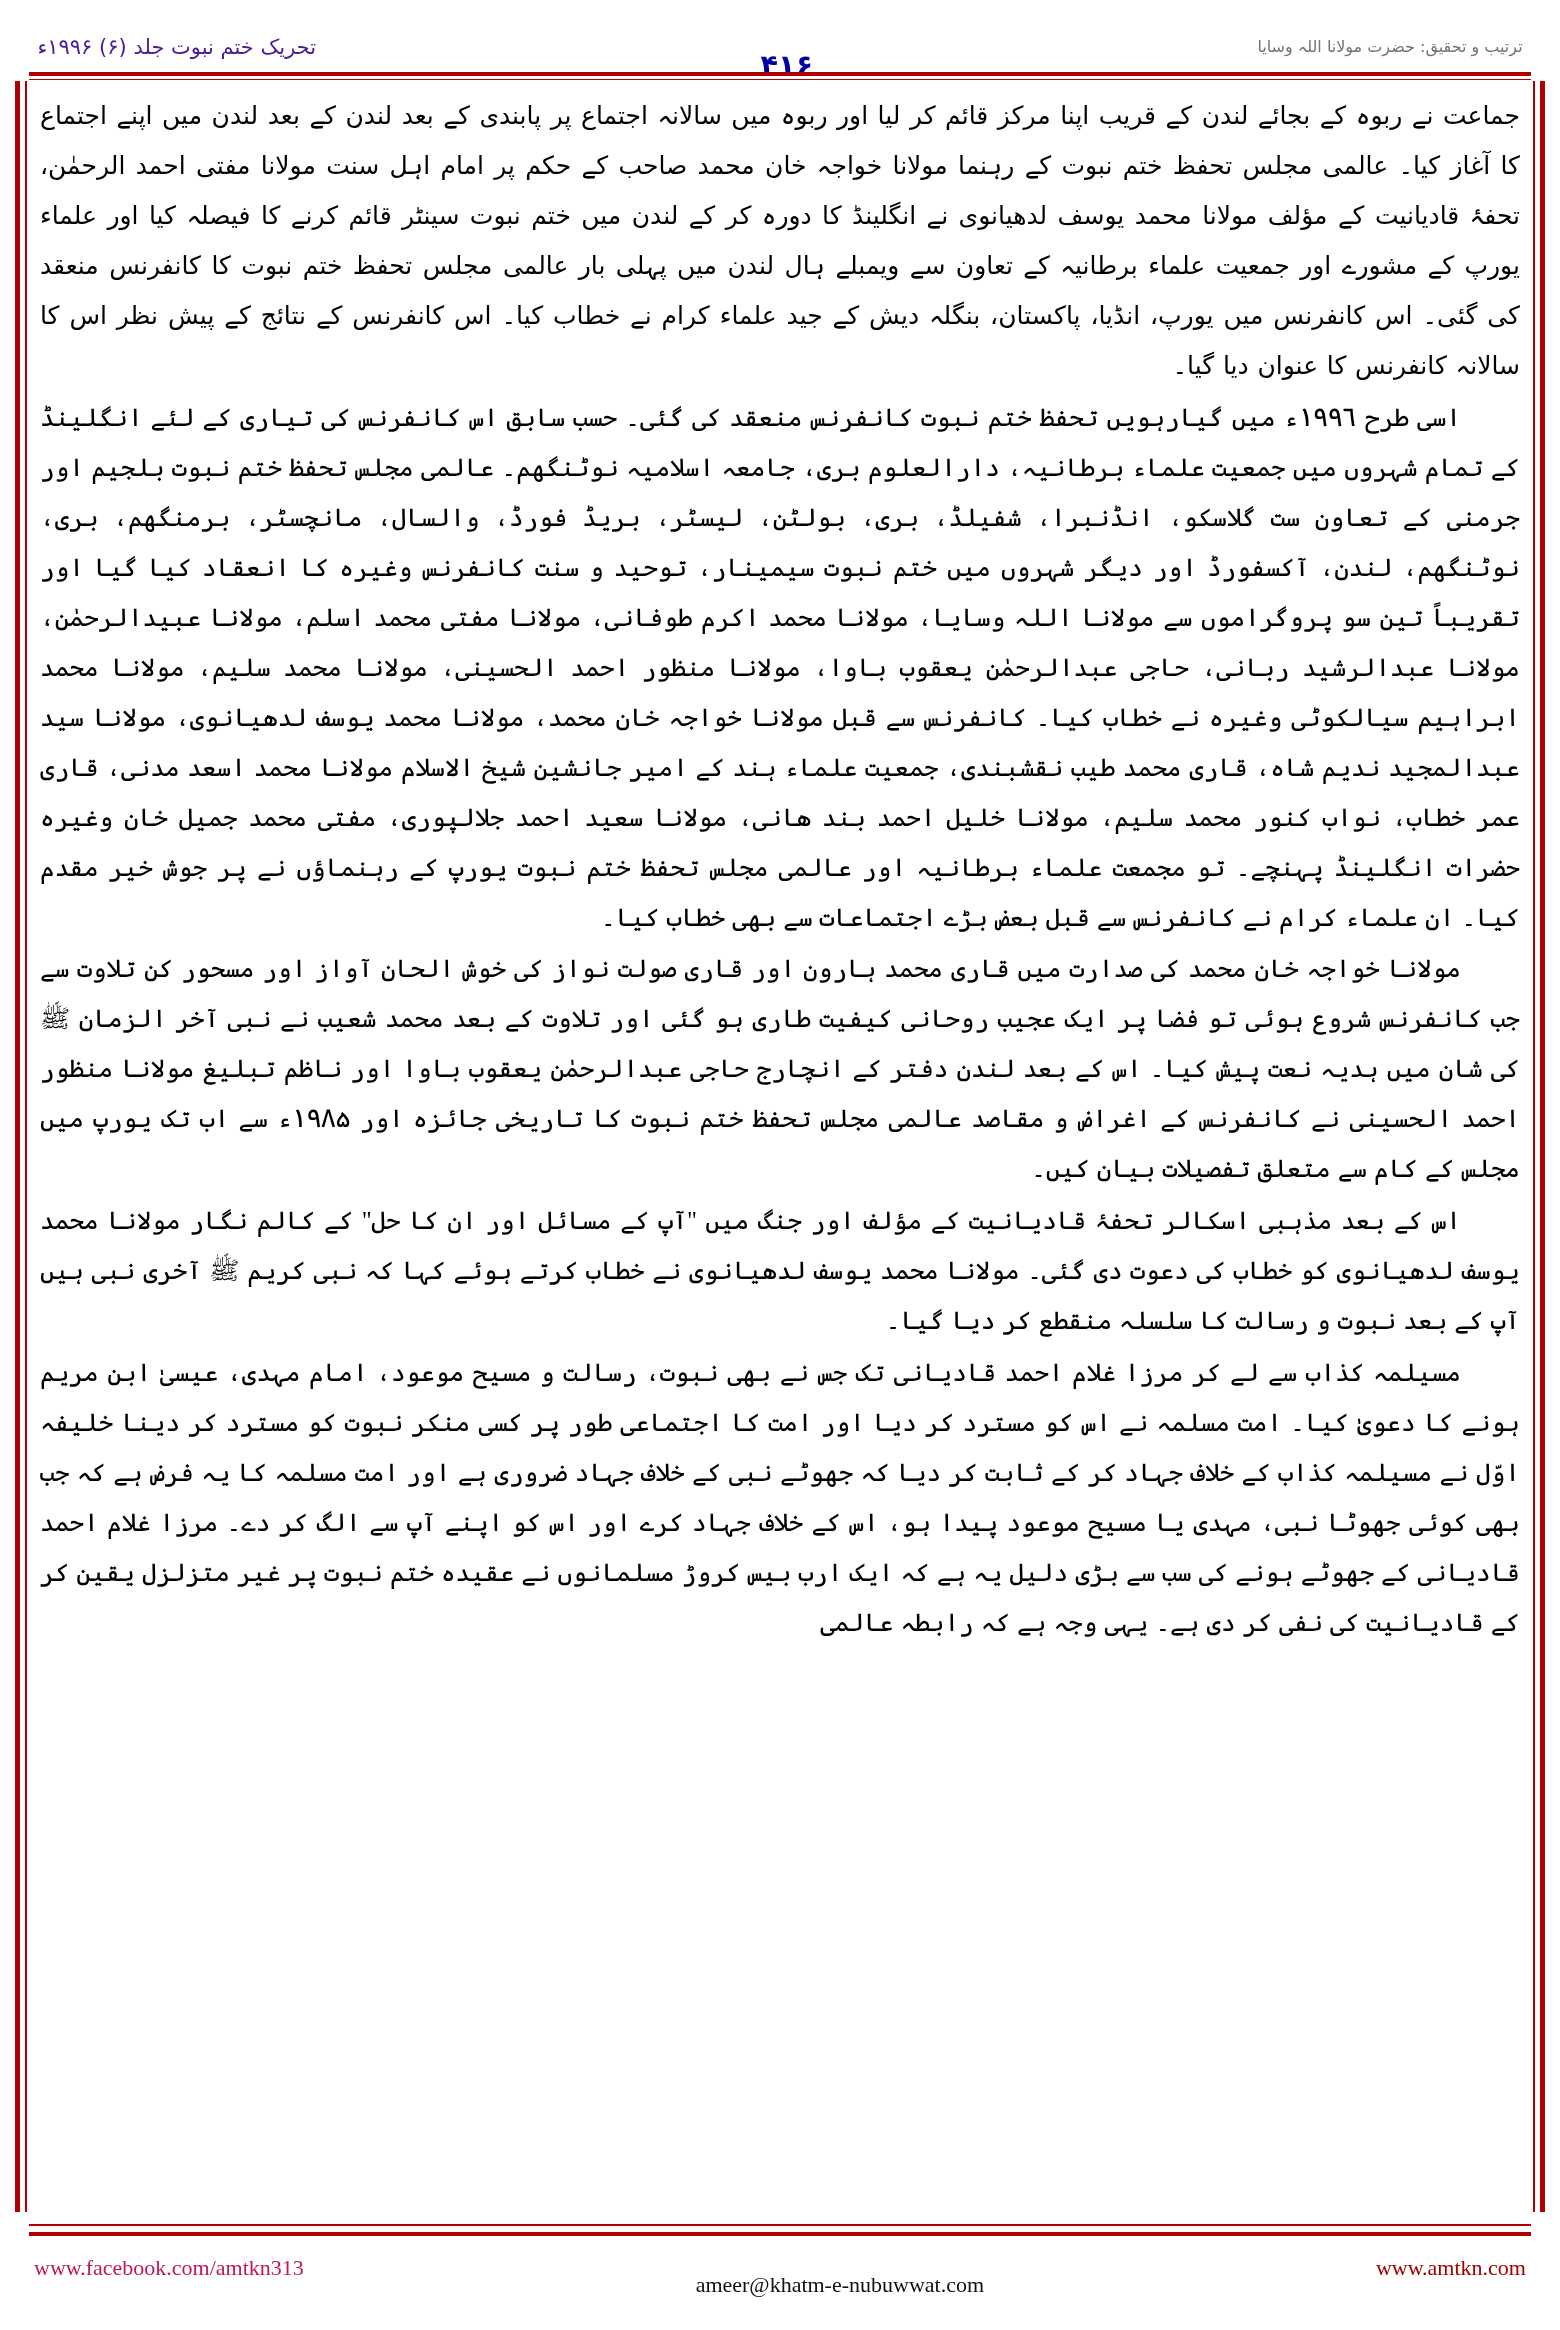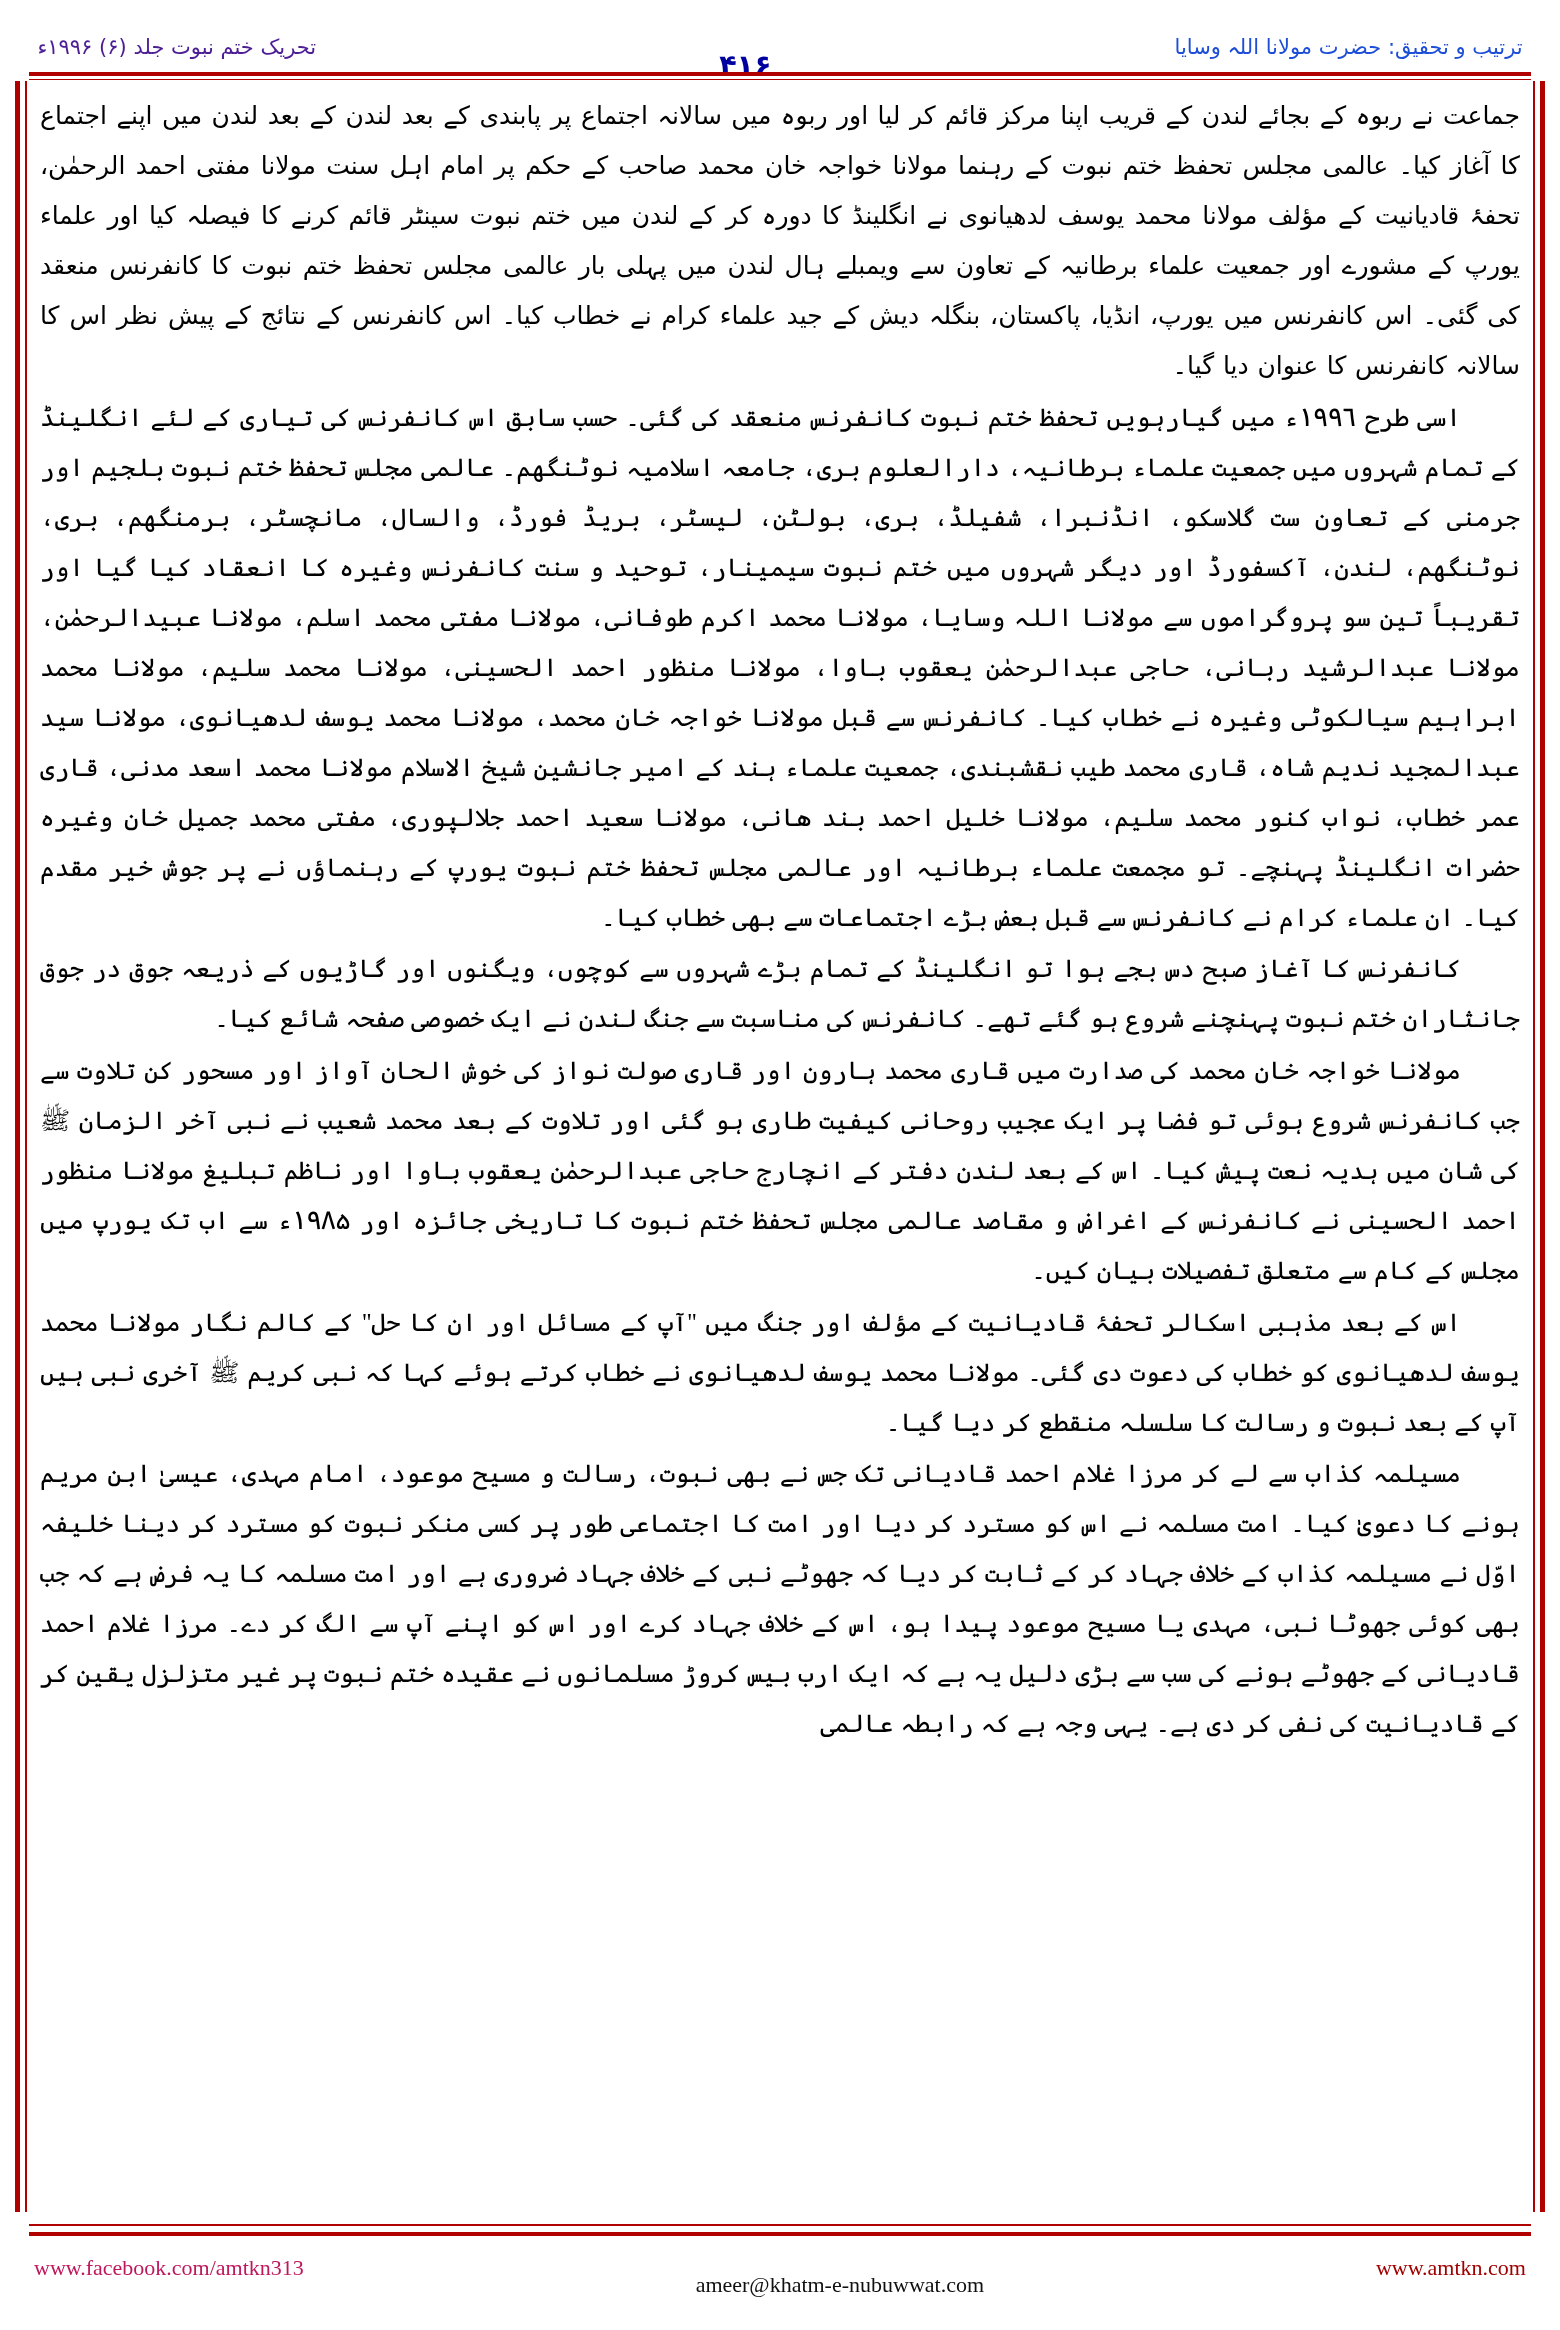--- a/index.html
+++ b/index.html
@@ -31,22 +31,22 @@
     flex-direction: row;
     align-items: center;
     justify-content: space-between;
     direction: rtl;
   }
   .header-right, .header-left, .header-center {
     white-space: nowrap;
   }
   .header-right {
     font-family: "DejaVu Sans", sans-serif;
-    font-size: 21px;
-    color: #1d4ed8;
+    font-size: 16px;
+    color: #737373;
     letter-spacing: 0;
     direction: rtl;
     padding-right: 3.4px;
   }
   .header-left {
     font-family: "DejaVu Sans", sans-serif;
     font-size: 21px;
     color: #4c1d95;
     direction: rtl;
     padding-left: 3.4px;
@@ -176,21 +176,20 @@
   <div class="rule-top"></div>
 
   <div class="side-bar right"></div>
   <div class="side-bar-thin right"></div>
   <div class="side-bar left"></div>
   <div class="side-bar-thin left"></div>
 
   <div class="content">
     <p class="para">جماعت نے ربوہ کے بجائے لندن کے قریب اپنا مرکز قائم کر لیا اور ربوہ میں سالانہ اجتماع پر پابندی کے بعد لندن کے بعد لندن میں اپنے اجتماع کا آغاز کیا۔ عالمی مجلس تحفظ ختم نبوت کے رہنما مولانا خواجہ خان محمد صاحب کے حکم پر امام اہل سنت مولانا مفتی احمد الرحمٰن، تحفۂ قادیانیت کے مؤلف مولانا محمد یوسف لدھیانوی نے انگلینڈ کا دورہ کر کے لندن میں ختم نبوت سینٹر قائم کرنے کا فیصلہ کیا اور علماء یورپ کے مشورے اور جمعیت علماء برطانیہ کے تعاون سے ویمبلے ہال لندن میں پہلی بار عالمی مجلس تحفظ ختم نبوت کا کانفرنس منعقد کی گئی۔ اس کانفرنس میں یورپ، انڈیا، پاکستان، بنگلہ دیش کے جید علماء کرام نے خطاب کیا۔ اس کانفرنس کے نتائج کے پیش نظر اس کا سالانہ کانفرنس کا عنوان دیا گیا۔</p>
     <p class="para indent">اسی طرح ۱۹۹۶ء میں گیارہویں تحفظ ختم نبوت کانفرنس منعقد کی گئی۔ حسب سابق اس کانفرنس کی تیاری کے لئے انگلینڈ کے تمام شہروں میں جمعیت علماء برطانیہ، دارالعلوم بری، جامعہ اسلامیہ نوٹنگھم۔ عالمی مجلس تحفظ ختم نبوت بلجیم اور جرمنی کے تعاون ست گلاسکو، انڈنبرا، شفیلڈ، بری، بولٹن، لیسٹر، بریڈ فورڈ، والسال، مانچسٹر، برمنگھم، بری، نوٹنگھم، لندن، آکسفورڈ اور دیگر شہروں میں ختم نبوت سیمینار، توحید و سنت کانفرنس وغیرہ کا انعقاد کیا گیا اور تقریباً تین سو پروگراموں سے مولانا اللہ وسایا، مولانا محمد اکرم طوفانی، مولانا مفتی محمد اسلم، مولانا عبیدالرحمٰن، مولانا عبدالرشید ربانی، حاجی عبدالرحمٰن یعقوب باوا، مولانا منظور احمد الحسینی، مولانا محمد سلیم، مولانا محمد ابراہیم سیالکوٹی وغیرہ نے خطاب کیا۔ کانفرنس سے قبل مولانا خواجہ خان محمد، مولانا محمد یوسف لدھیانوی، مولانا سید عبدالمجید ندیم شاہ، قاری محمد طیب نقشبندی، جمعیت علماء ہند کے امیر جانشین شیخ الاسلام مولانا محمد اسعد مدنی، قاری عمر خطاب، نواب کنور محمد سلیم، مولانا خلیل احمد بند ھانی، مولانا سعید احمد جلالپوری، مفتی محمد جمیل خان وغیرہ حضرات انگلینڈ پہنچے۔ تو مجمعت علماء برطانیہ اور عالمی مجلس تحفظ ختم نبوت یورپ کے رہنماؤں نے پر جوش خیر مقدم کیا۔ ان علماء کرام نے کانفرنس سے قبل بعض بڑے اجتماعات سے بھی خطاب کیا۔</p>
-    <p class="para indent">کانفرنس کا آغاز صبح دس بجے ہوا تو انگلینڈ کے تمام بڑے شہروں سے کوچوں، ویگنوں اور گاڑیوں کے ذریعہ جوق در جوق جانثاران ختم نبوت پہنچنے شروع ہو گئے تھے۔ کانفرنس کی مناسبت سے جنگ لندن نے ایک خصوصی صفحہ شائع کیا۔</p>
     <p class="para indent">مولانا خواجہ خان محمد کی صدارت میں قاری محمد ہارون اور قاری صولت نواز کی خوش الحان آواز اور مسحور کن تلاوت سے جب کانفرنس شروع ہوئی تو فضا پر ایک عجیب روحانی کیفیت طاری ہو گئی اور تلاوت کے بعد محمد شعیب نے نبی آخر الزمان ﷺ کی شان میں ہدیہ نعت پیش کیا۔ اس کے بعد لندن دفتر کے انچارج حاجی عبدالرحمٰن یعقوب باوا اور ناظم تبلیغ مولانا منظور احمد الحسینی نے کانفرنس کے اغراض و مقاصد عالمی مجلس تحفظ ختم نبوت کا تاریخی جائزہ اور ۱۹۸۵ء سے اب تک یورپ میں مجلس کے کام سے متعلق تفصیلات بیان کیں۔</p>
     <p class="para indent">اس کے بعد مذہبی اسکالر تحفۂ قادیانیت کے مؤلف اور جنگ میں ''آپ کے مسائل اور ان کا حل'' کے کالم نگار مولانا محمد یوسف لدھیانوی کو خطاب کی دعوت دی گئی۔ مولانا محمد یوسف لدھیانوی نے خطاب کرتے ہوئے کہا کہ نبی کریم ﷺ آخری نبی ہیں آپ کے بعد نبوت و رسالت کا سلسلہ منقطع کر دیا گیا۔</p>
     <p class="para indent">مسیلمہ کذاب سے لے کر مرزا غلام احمد قادیانی تک جس نے بھی نبوت، رسالت و مسیح موعود، امام مہدی، عیسیٰ ابن مریم ہونے کا دعویٰ کیا۔ امت مسلمہ نے اس کو مسترد کر دیا اور امت کا اجتماعی طور پر کسی منکر نبوت کو مسترد کر دینا خلیفہ اوّل نے مسیلمہ کذاب کے خلاف جہاد کر کے ثابت کر دیا کہ جھوٹے نبی کے خلاف جہاد ضروری ہے اور امت مسلمہ کا یہ فرض ہے کہ جب بھی کوئی جھوٹا نبی، مہدی یا مسیح موعود پیدا ہو، اس کے خلاف جہاد کرے اور اس کو اپنے آپ سے الگ کر دے۔ مرزا غلام احمد قادیانی کے جھوٹے ہونے کی سب سے بڑی دلیل یہ ہے کہ ایک ارب بیس کروڑ مسلمانوں نے عقیدہ ختم نبوت پر غیر متزلزل یقین کر کے قادیانیت کی نفی کر دی ہے۔ یہی وجہ ہے کہ رابطہ عالمی</p>
   </div>
 
   <div class="rule-bottom"></div>
   <div class="footer">
     <span class="f-web">www.amtkn.com</span>
     <span class="f-mail">ameer@khatm-e-nubuwwat.com</span>
     <span class="f-fb">www.facebook.com/amtkn313</span>

